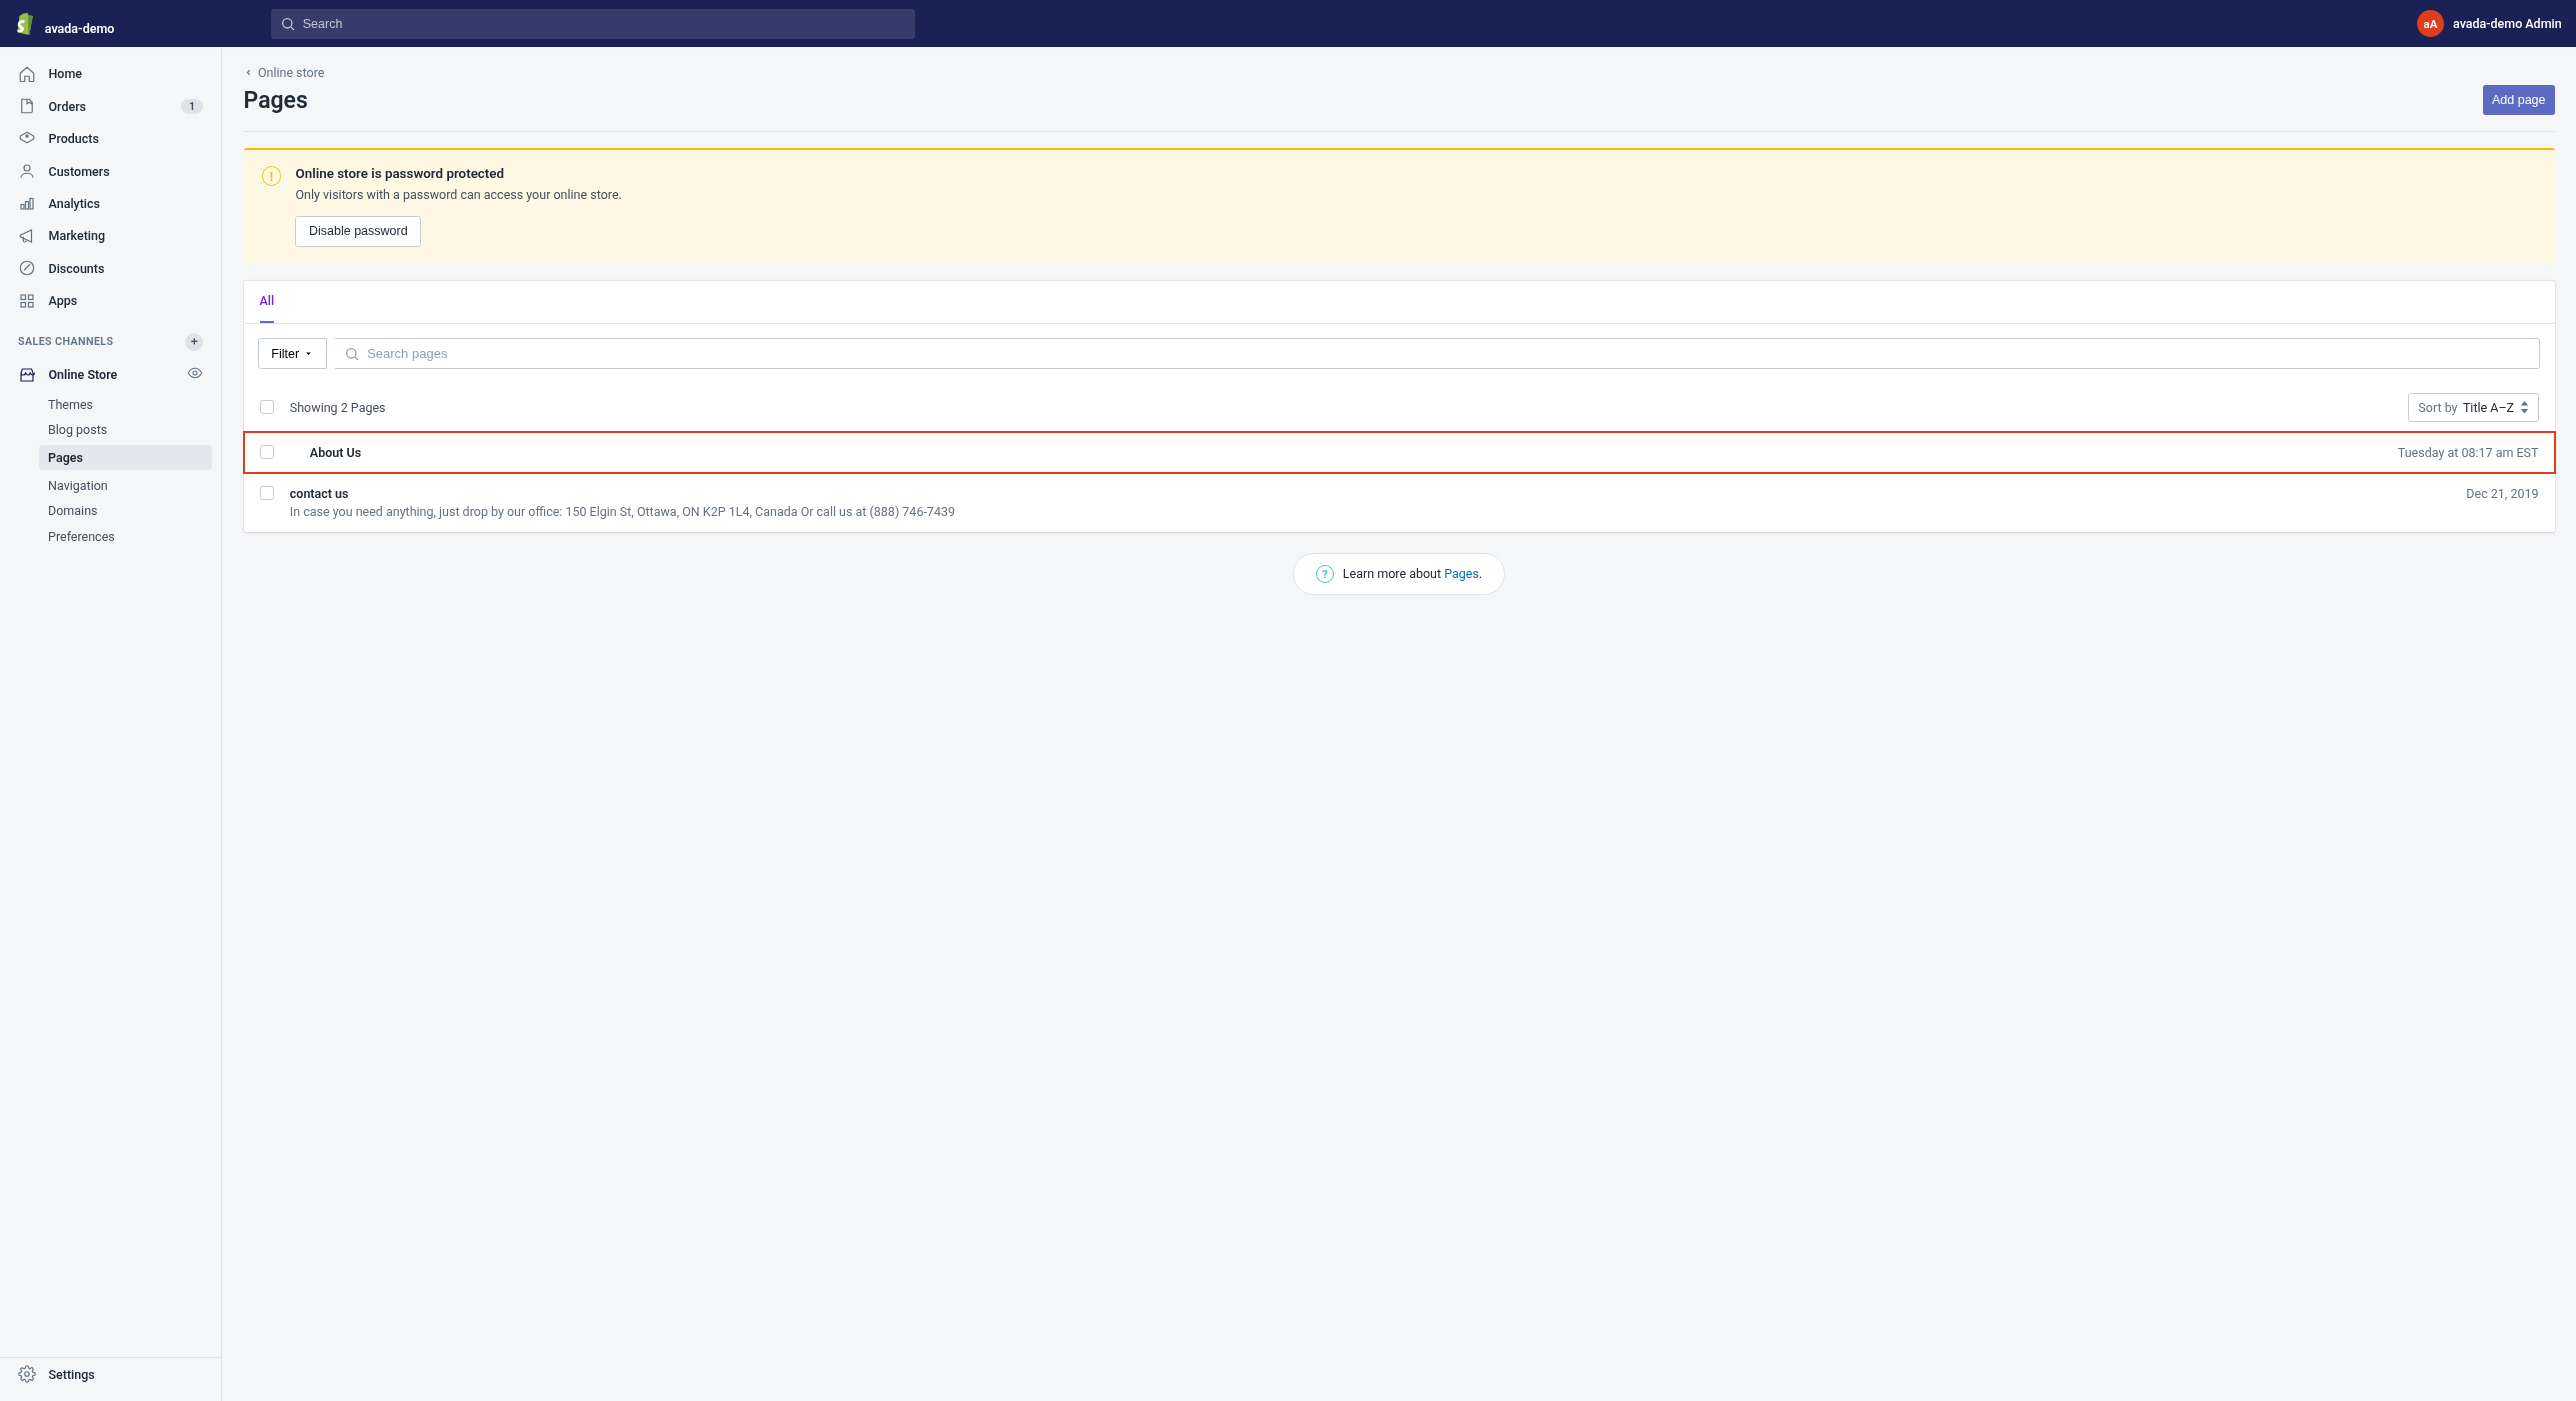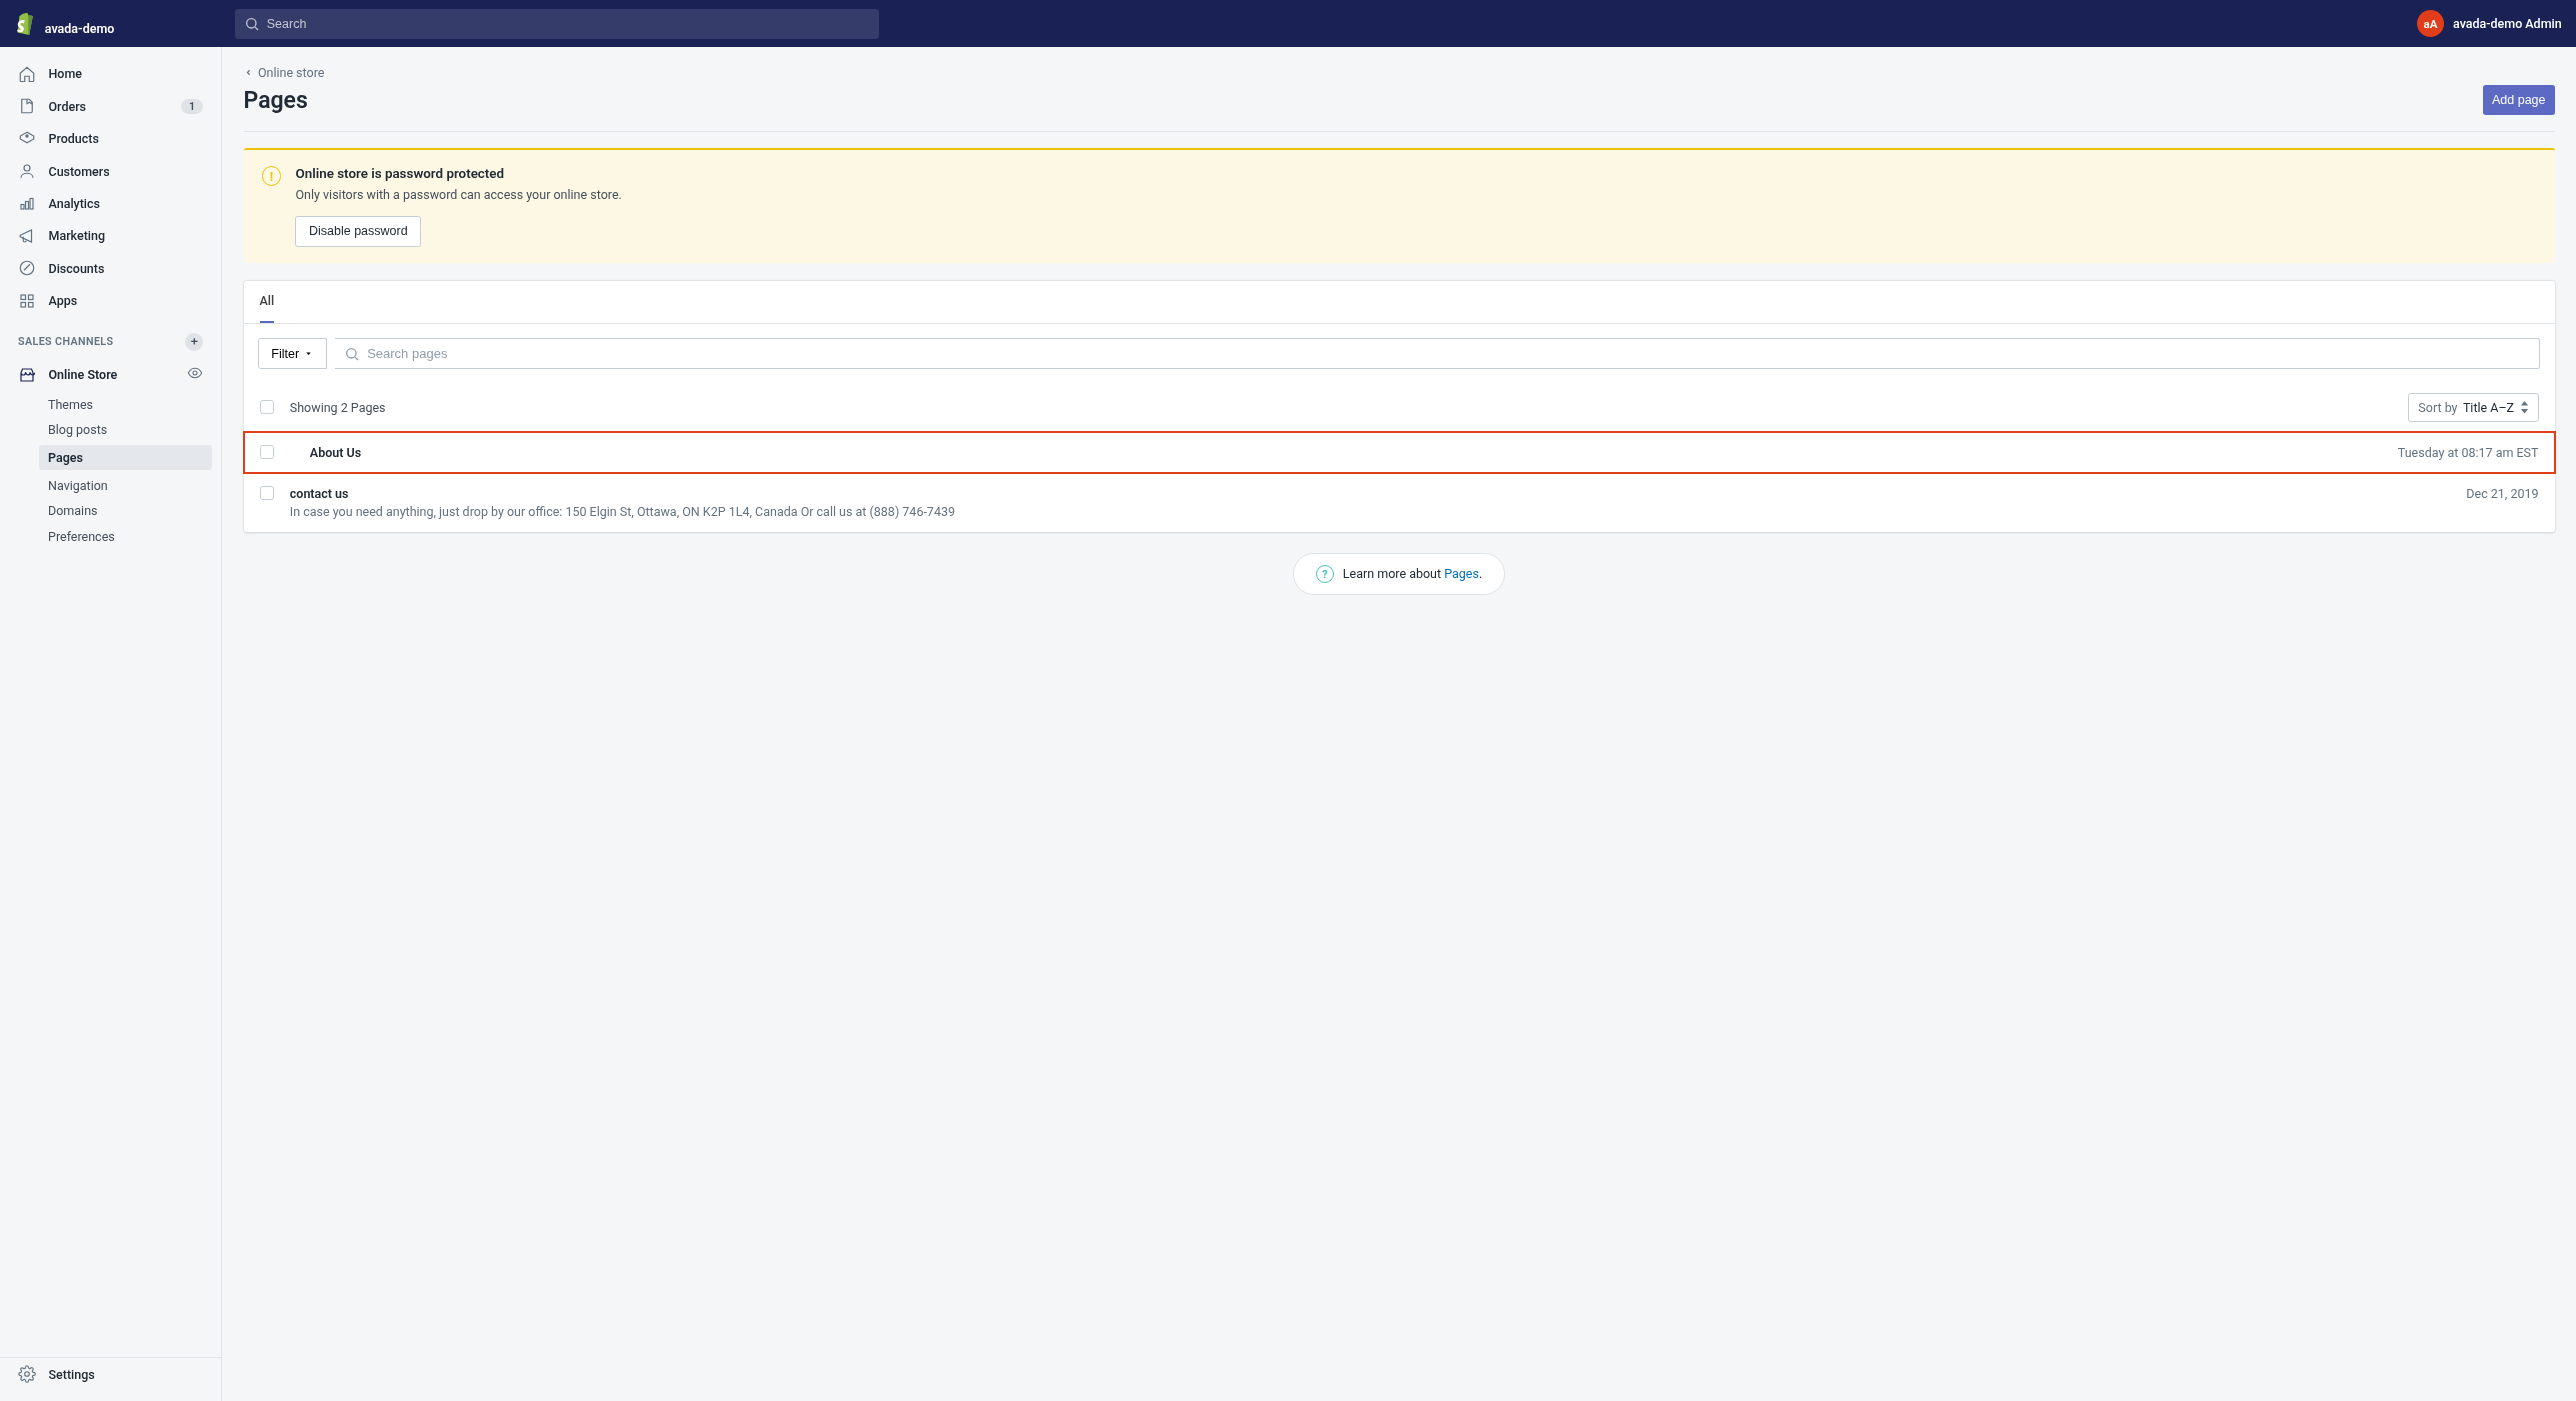--- a/index.html
+++ b/index.html
@@ -2,21 +2,21 @@
 <html style="font-size:14.3px"><head>
 <meta charset="utf-8">
 <style>
 * { box-sizing: border-box; margin: 0; padding: 0; }
 body { font-family: -apple-system, BlinkMacSystemFont, "Segoe UI", Roboto, sans-serif; background: #f4f6f8; color: #212b36; font-size: 12.5px; }
 
 
 .topbar { background: #1a2155; height: 47px; display: flex; align-items: center; padding: 0 14.3px; gap: 14.3px; }
 .topbar .logo-row { display: flex; align-items: flex-end; gap: 9px; color: #fff; font-weight: 600; width: 206px; }
 .topbar .logo-icon { width: 21.5px; height: 25px; }
-.topbar .search-wrap { flex: 1; max-width: 644px; display: flex; align-items: center; background: rgba(255,255,255,0.12); border-radius: 3.6px; height: 30px; padding: 0 9px; gap: 7.2px; }
+.topbar .search-wrap { flex: 1; max-width: 644px; display: flex; align-items: center; background: rgba(255,255,255,0.12); border-radius: 3.6px; height: 30px; padding: 0 9px; gap: 7.2px; margin-left: 36px; }
 .topbar .search-wrap input { background: transparent; border: none; outline: none; flex: 1; color: #fff; font-size: 12.5px; }
 .topbar .search-wrap input::placeholder { color: rgba(255,255,255,0.7); }
 .topbar .user { margin-left: auto; display: flex; align-items: center; gap: 9px; color: #fff; font-weight: 500; }
 .topbar .avatar { width: 27px; height: 27px; border-radius: 50%; background: #e03e1a; display: flex; align-items: center; justify-content: center; color: #fff; font-size: 11.6px; font-weight: 600; }
 
 
 .shell { display: flex; height: calc(100vh - 47px); }
 .sidebar { width: 222px; background: #f4f6f8; border-right: 0.9px solid #dfe3e8; padding: 10.7px 0; display: flex; flex-direction: column; }
 .nav-item { display: flex; align-items: center; gap: 12.5px; padding: 7.2px 18px; color: #212b36; cursor: pointer; font-size: 12.5px; font-weight: 500; }
 .nav-icon { width: 18px; height: 18px; display: flex; align-items: center; justify-content: center; color: #637381; }
@@ -43,21 +43,21 @@
 .banner-icon { width: 19.7px; height: 19.7px; border: 1.8px solid #eec200; border-radius: 50%; display: flex; align-items: center; justify-content: center; color: #eec200; font-weight: 700; flex-shrink: 0; }
 .banner-body { display: flex; flex-direction: column; gap: 5.4px; }
 .banner-title { font-weight: 600; font-size: 13.4px; }
 .banner-desc { color: #454f5b; font-size: 12.5px; }
 .banner-actions { margin-top: 9px; }
 .btn-outline { background: #fff; border: 0.9px solid #c4cdd5; border-radius: 2.7px; padding: 7.2px 12.5px; font-size: 12.5px; cursor: pointer; color: #212b36; }
 
 .card { background: #fff; border-radius: 2.7px; box-shadow: 0 0 0 0.9px rgba(63,63,68,0.05), 0 0.9px 2.7px rgba(63,63,68,0.15); }
 .tabs { display: flex; border-bottom: 0.9px solid #dfe3e8; padding: 0 16px; }
 .tab { padding: 12.5px 0; font-size: 12.5px; color: #454f5b; cursor: pointer; border-bottom: 2.7px solid transparent; }
-.tab.active { border-bottom-color: #5c6ac4; color: #404040; font-weight: 500; }
+.tab.active { border-bottom-color: #5c6ac4; color: #6d28d9; font-weight: 500; }
 
 .filterbar { display: flex; padding: 14.3px; gap: 8px; }
 .filter-btn { border: 0.9px solid #c4cdd5; border-radius: 2.7px 0 0 2.7px; background: #fff; padding: 7.2px 12.5px; display: flex; align-items: center; gap: 5.4px; cursor: pointer; font-size: 12.5px; }
 .filter-search { flex: 1; border: 0.9px solid #c4cdd5; border-left: none; border-radius: 0 2.7px 2.7px 0; display: flex; align-items: center; padding: 0 9px; gap: 7.2px; }
 .filter-search input { flex: 1; border: none; outline: none; font-size: 13px; padding: 7.2px 0; }
 .filter-search input::placeholder { color: #919eab; }
 
 .list-head { display: flex; align-items: center; padding: 9px 16px; border-bottom: 0.9px solid #dfe3e8; gap: 16px; }
 .checkbox { width: 14.3px; height: 14.3px; border: 1.8px solid #c4cdd5; border-radius: 2.7px; cursor: pointer; flex-shrink: 0; background: #fff; }
 .showing { font-size: 12.5px; color: #454f5b; }

